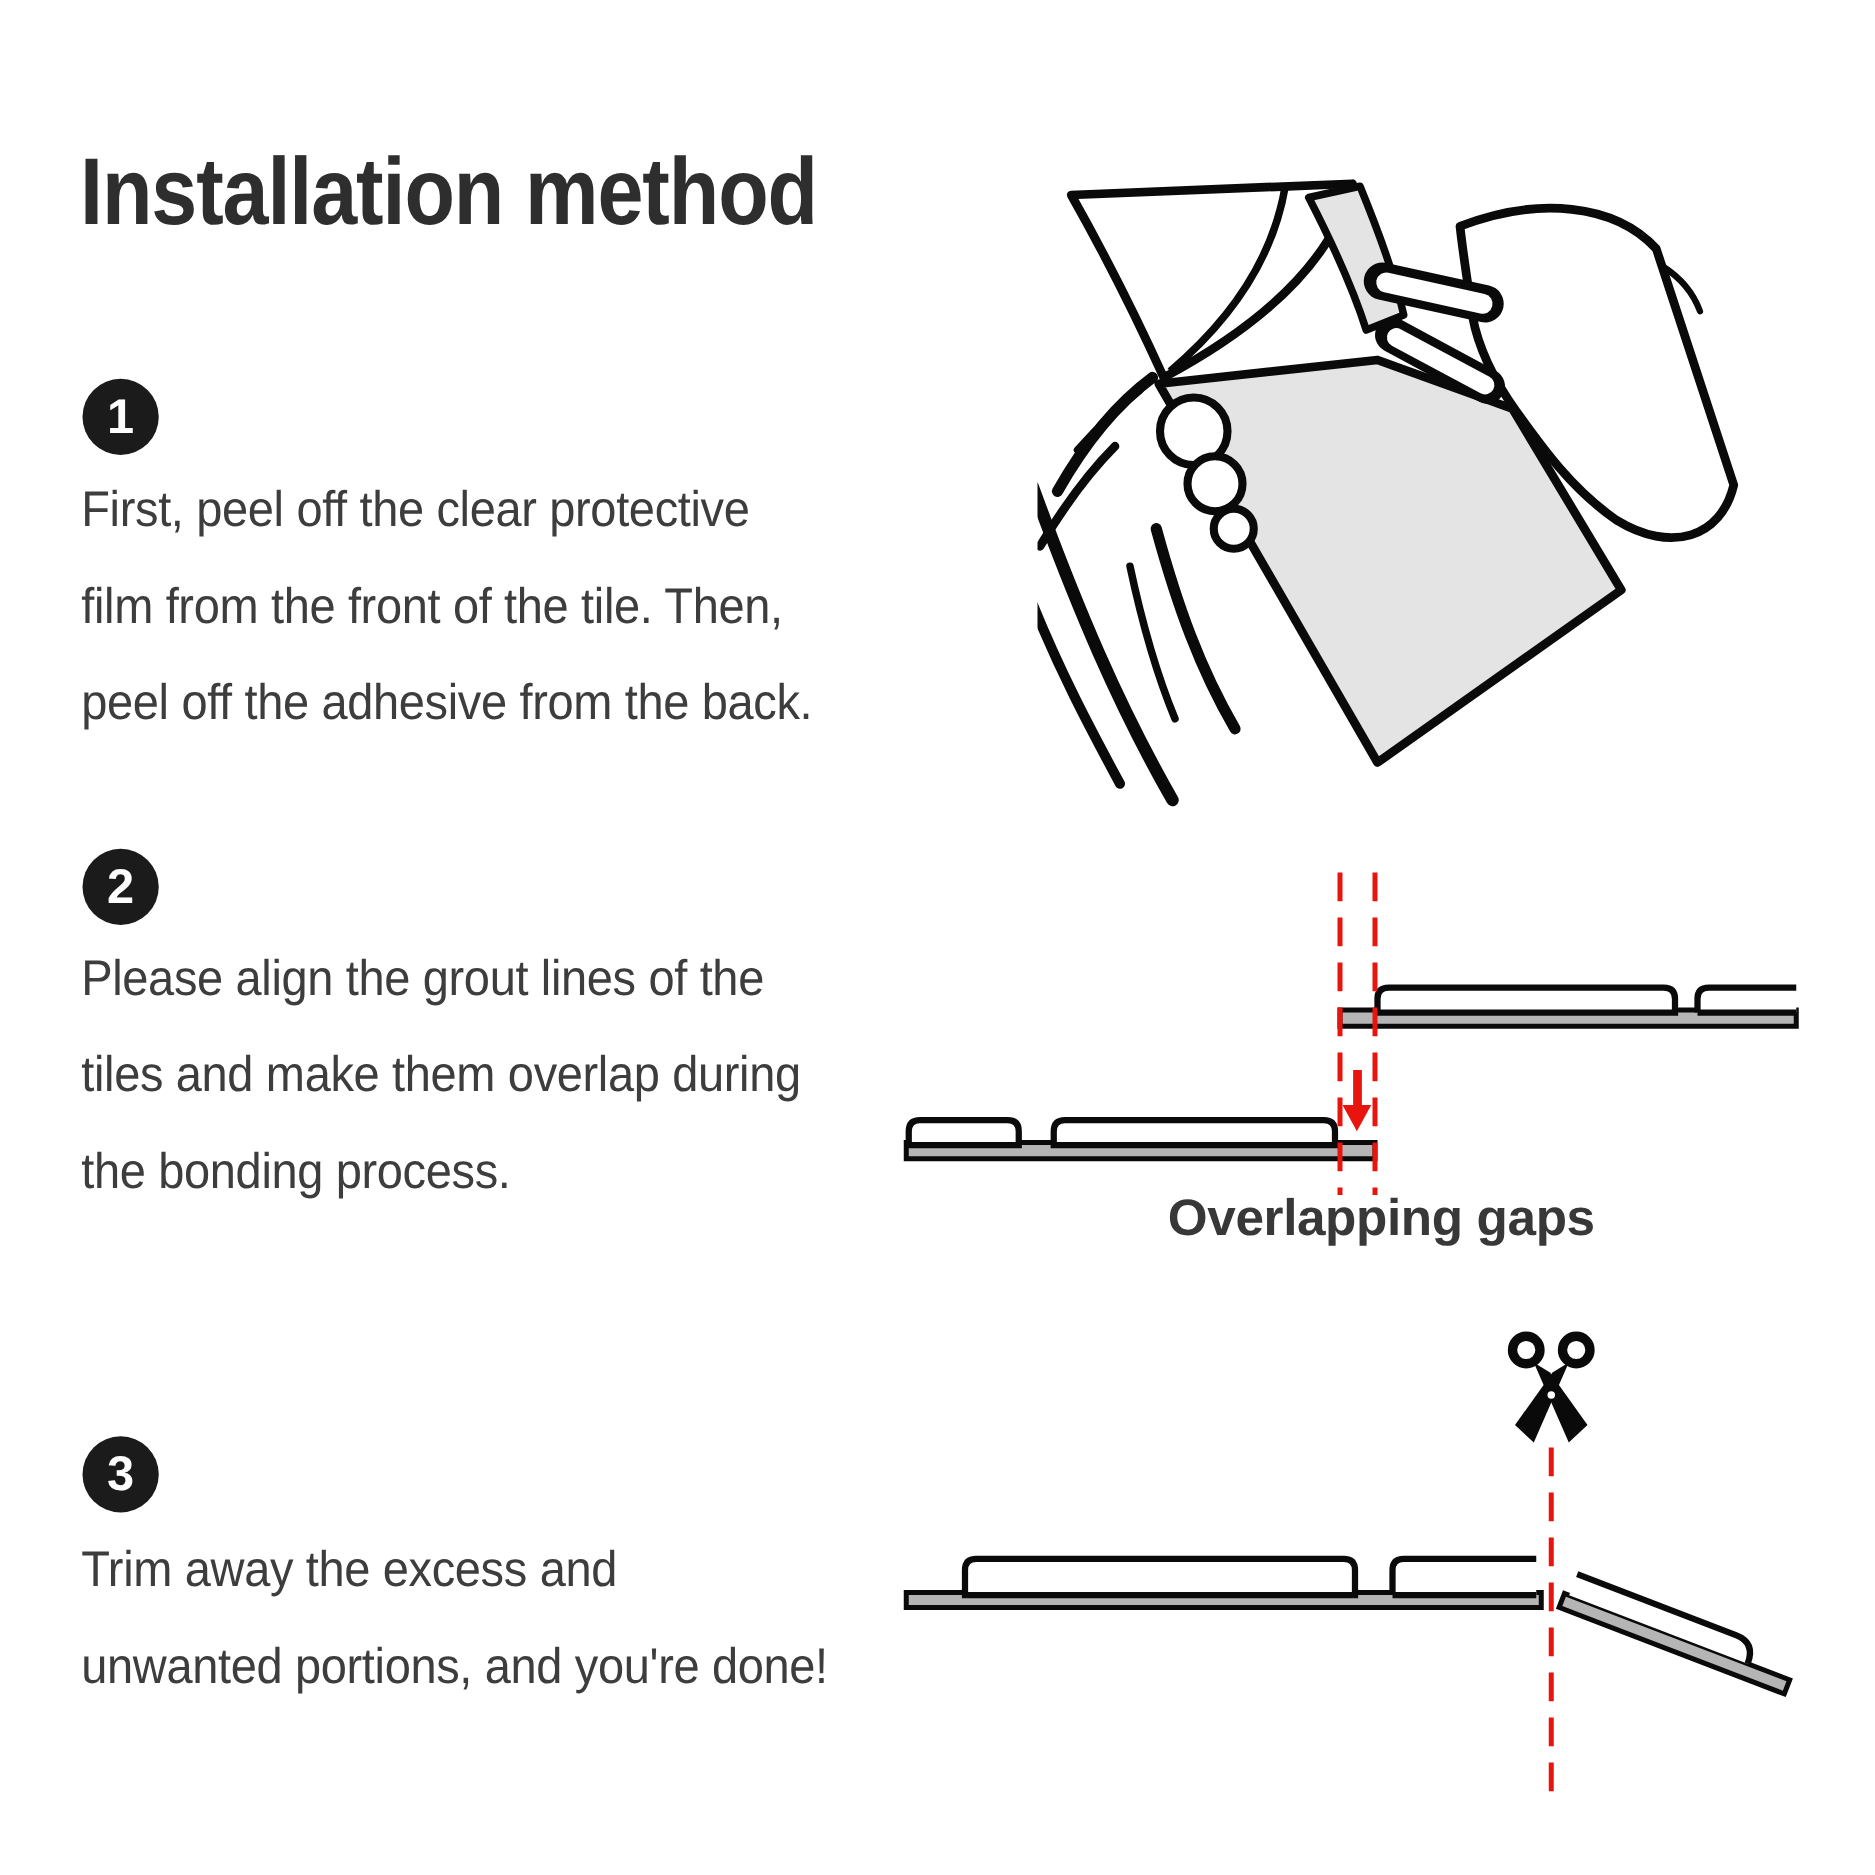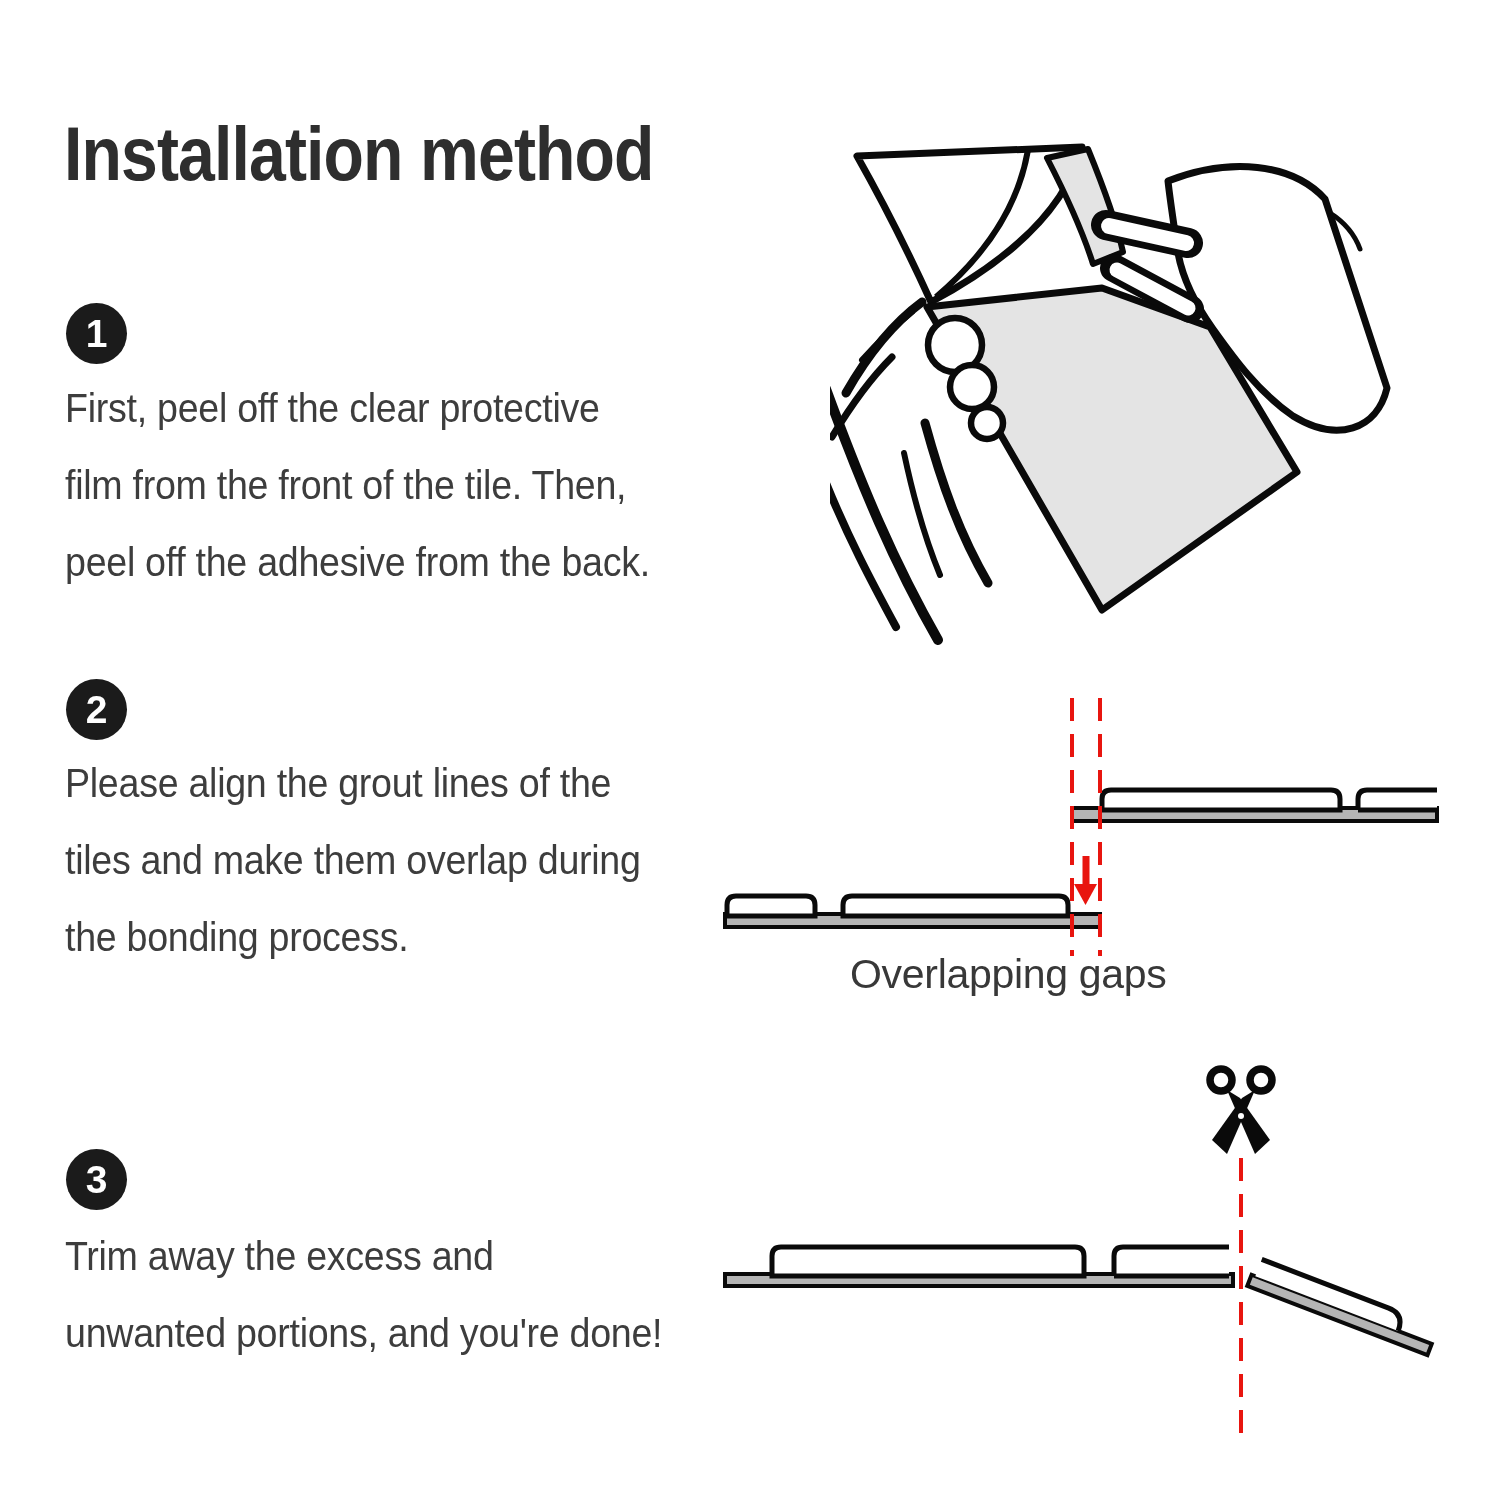--- a/index.html
+++ b/index.html
@@ -32,22 +32,22 @@
   .badge.b3{top:1149px}
   .step-text{
     position:absolute;left:65px;color:var(--body-text);
     font-size:40px;line-height:77px;letter-spacing:-.3px;
     transform:scaleX(.94);transform-origin:left top;white-space:nowrap;
   }
   .step-text.t1{top:370px}
   .step-text.t2{top:745px}
   .step-text.t3{top:1218px}
   .caption{
-    position:absolute;left:850px;top:951px;width:510px;text-align:left;
-    font-size:41px;font-weight:400;letter-spacing:-.3px;color:var(--caption-text);white-space:nowrap;
+    position:absolute;left:850px;top:951px;width:510px;text-align:center;
+    font-size:41px;font-weight:700;letter-spacing:-.3px;color:var(--caption-text);white-space:nowrap;
   }
   .illu{position:absolute;}
   .illu.s1{left:830px;top:105px;}
   .illu.s2{left:710px;top:690px;}
   .illu.s3{left:710px;top:1050px;}
   svg .ink{stroke:var(--ink);}
   svg .nf{fill:none;}
   svg .wf{fill:#ffffff;}
   svg .tf{fill:var(--tile-light);}
   svg .bf{fill:var(--base-gray);}

